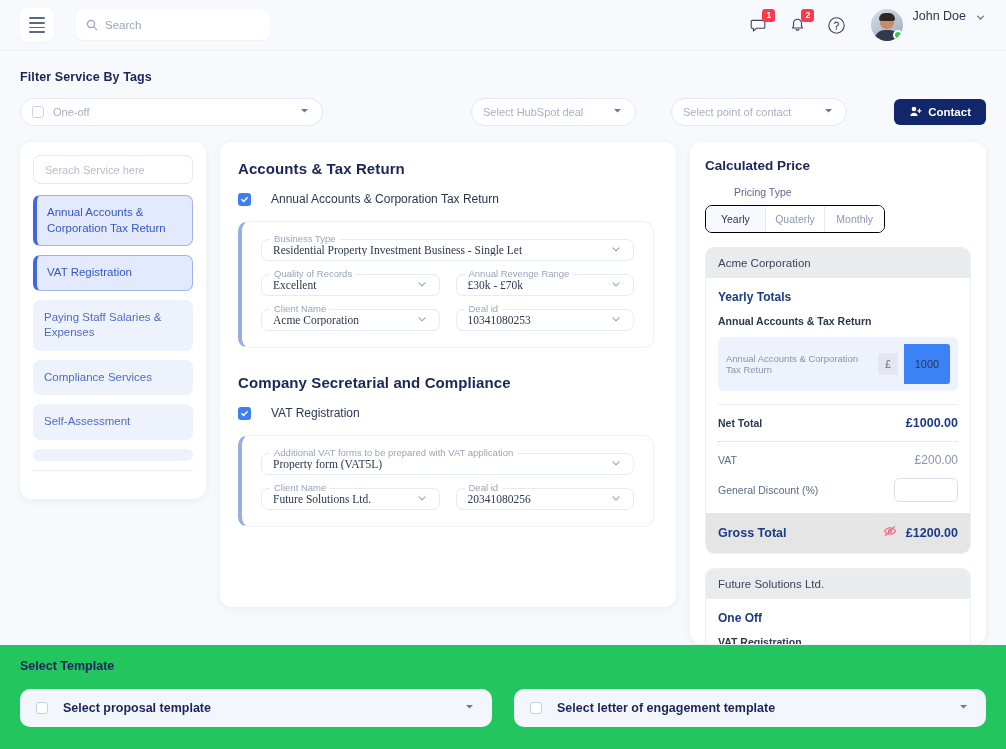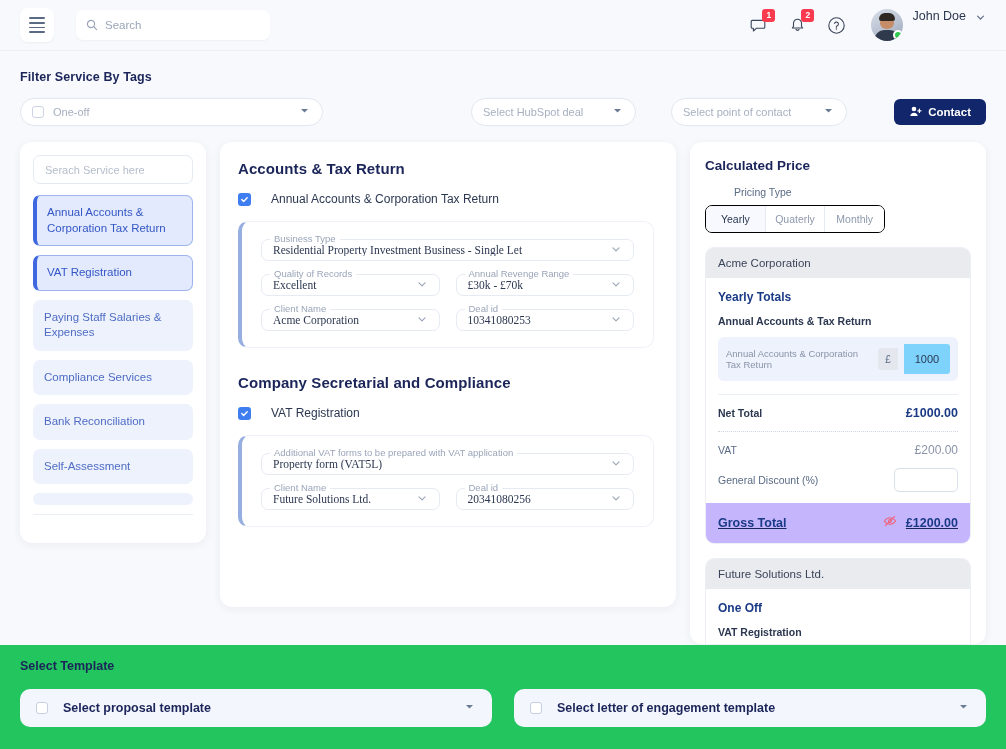--- a/index.html
+++ b/index.html
@@ -291,21 +291,21 @@
     display: flex; align-items: center; gap: 6px;
   }
   .line-name { font-size: 9.5px; color: #8a94a8; flex: 1; }
   .cur-box {
     width: 20px; height: 22px; background: #e4e7ee;
     border-radius: 3px 0 0 3px;
     display: flex; align-items: center; justify-content: center;
     font-size: 10px; color: #5a6a85;
   }
   .amt-box {
-    width: 46px; height: 30px; background: #7dd3fc;
+    width: 46px; height: 40px; background: #3b82f6;
     border: 0; border-radius: 0 3px 3px 0;
     text-align: center; font-family: inherit;
     font-size: 11px; color: #2b3750; outline: 0;
   }
 
   .tot-sep { height: 1px; background: #e9edf5; margin: 13px 0 11px 0; }
   .tot-row {
     display: flex; align-items: center; justify-content: space-between;
     margin-bottom: 11px;
   }
@@ -313,24 +313,24 @@
   .tot-lbl.strong { font-weight: bold; color: #2b3750; }
   .tot-val { font-size: 12px; color: #8a94a8; }
   .tot-val.strong { font-weight: bold; color: #1b3a86; font-size: 12.5px; }
   .dotted { border-top: 1px dotted #cdd5e3; margin: 0 0 11px 0; }
   .disc-input {
     width: 64px; height: 24px; border: 1px solid #d9e0ec; border-radius: 5px;
     outline: 0; font-family: inherit; font-size: 11px; color: #2b3750;
     padding: 0 7px;
   }
   .gross-row {
-    background: #c4b5fd;
+    background: #e5e5e5;
     margin: 0 -12px -12px -12px;
     padding: 11px 12px;
-    display: flex; align-items: center; text-decoration: underline;
+    display: flex; align-items: center;
   }
   .gross-lbl { font-size: 12.5px; font-weight: bold; color: #1b3a86; }
   .gross-right { margin-left: auto; display: flex; align-items: center; gap: 9px; }
   .gross-val { font-size: 12.5px; font-weight: bold; color: #1b3a86; }
 
   
   .tpl-section {
     position: absolute; left: 0; bottom: 0;
     width: 1006px;
     background: #22c55e;
@@ -466,23 +466,20 @@
       <div class="svc-item active">
         <span>VAT Registration</span>
       </div>
       <div class="svc-item">
         <span>Paying Staff Salaries &amp; Expenses</span>
       </div>
       <div class="svc-item">
         <span>Compliance Services</span>
       </div>
       <div class="svc-item">
-        <span>Bank Reconciliation</span>
-      </div>
-      <div class="svc-item">
         <span>Self-Assessment</span>
       </div>
       <div class="svc-item partial"></div>
     </div>
     <div class="svc-divider"></div>
   </div>
 
   <div class="form-card">
 
     <div class="sec-title">Accounts &amp; Tax Return</div>

